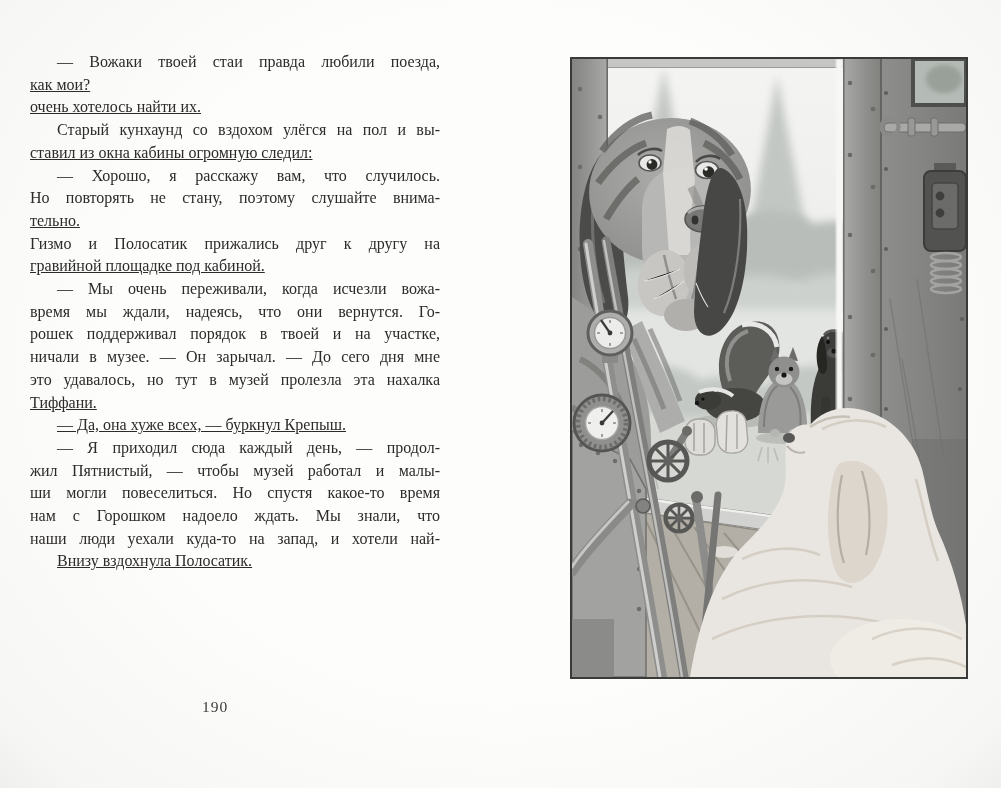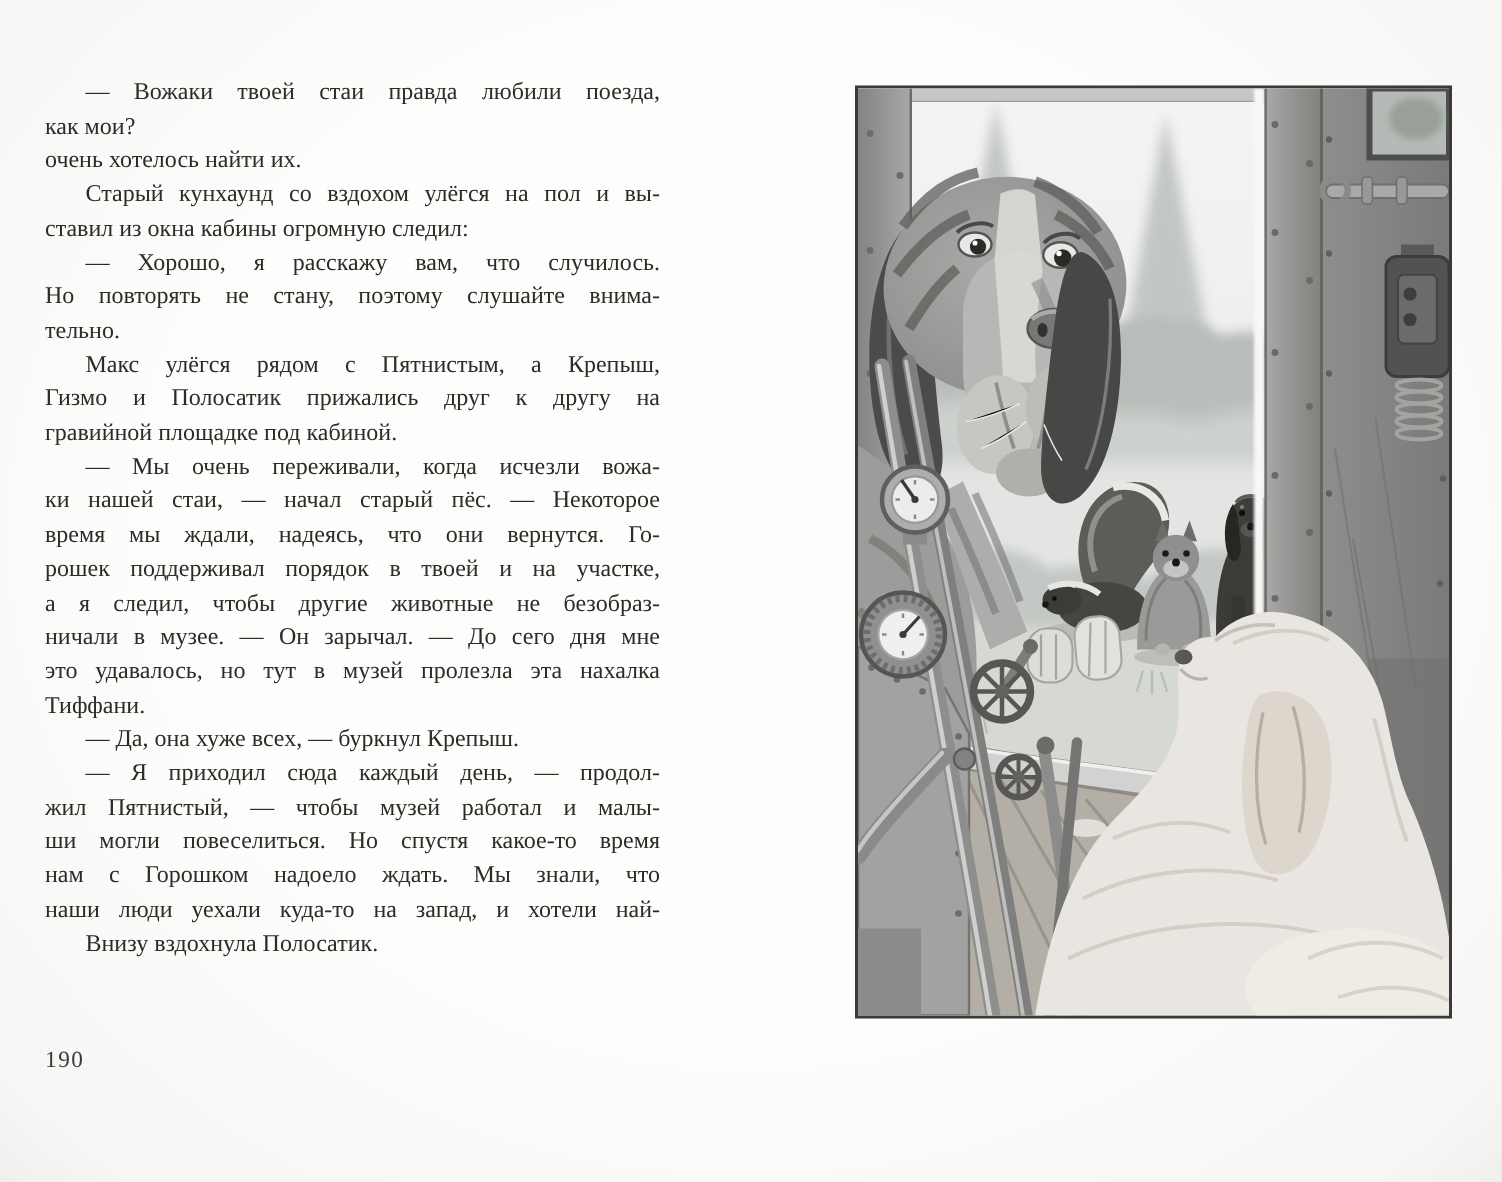--- a/index.html
+++ b/index.html
@@ -12,24 +12,24 @@
   #text-column{
     position:absolute;left:30px;top:51px;width:410px;
     color:#2d2b28;font-size:16px;
   }
   .line{
     line-height:22.7px;
     text-align:justify;text-align-last:justify;
     white-space:normal;
   }
   .line.first{text-indent:27px;}
-  .line.last{text-align-last:left;}
+  .line.last{text-align-last:left;text-decoration:underline;}
   #page-number{
     position:absolute;left:30px;top:698px;width:370px;
-    color:#3c3a37;font-size:15.5px;letter-spacing:1px;
+    text-align:center;color:#3c3a37;font-size:15.5px;letter-spacing:1px;
   }
   
   #illustration-figure{
     position:absolute;left:570px;top:57px;width:398px;height:622px;
     box-sizing:border-box;border:2.5px solid #3a3a38;background:#e9eae8;
   }
   #illustration-figure svg{display:block;width:100%;height:100%;}
 </style>
 </head>
 <body>
@@ -38,28 +38,25 @@
 
   <div id="text-column">
       <div class="line first">— Вожаки твоей стаи правда любили поезда,</div>
       <div class="line last">как мои?</div>
       <div class="line last">очень хотелось найти их.</div>
       <div class="line first">Старый кунхаунд со вздохом улёгся на пол и вы-</div>
       <div class="line last">ставил из окна кабины огромную следил:</div>
       <div class="line first">— Хорошо, я расскажу вам, что случилось.</div>
       <div class="line">Но повторять не стану, поэтому слушайте внима-</div>
       <div class="line last">тельно.</div>
-      <div class="line first">Макс улёгся рядом с Пятнистым, а Крепыш,</div>
       <div class="line">Гизмо и Полосатик прижались друг к другу на</div>
       <div class="line last">гравийной площадке под кабиной.</div>
       <div class="line first">— Мы очень переживали, когда исчезли вожа-</div>
-      <div class="line">ки нашей стаи, — начал старый пёс. — Некоторое</div>
       <div class="line">время мы ждали, надеясь, что они вернутся. Го-</div>
       <div class="line">рошек поддерживал порядок в твоей и на участке,</div>
-      <div class="line">а я следил, чтобы другие животные не безобраз-</div>
       <div class="line">ничали в музее. — Он зарычал. — До сего дня мне</div>
       <div class="line">это удавалось, но тут в музей пролезла эта нахалка</div>
       <div class="line last">Тиффани.</div>
       <div class="line first last">— Да, она хуже всех, — буркнул Крепыш.</div>
       <div class="line first">— Я приходил сюда каждый день, — продол-</div>
       <div class="line">жил Пятнистый, — чтобы музей работал и малы-</div>
       <div class="line">ши могли повеселиться. Но спустя какое-то время</div>
       <div class="line">нам с Горошком надоело ждать. Мы знали, что</div>
       <div class="line">наши люди уехали куда-то на запад, и хотели най-</div>
       <div class="line first last">Внизу вздохнула Полосатик.</div>

